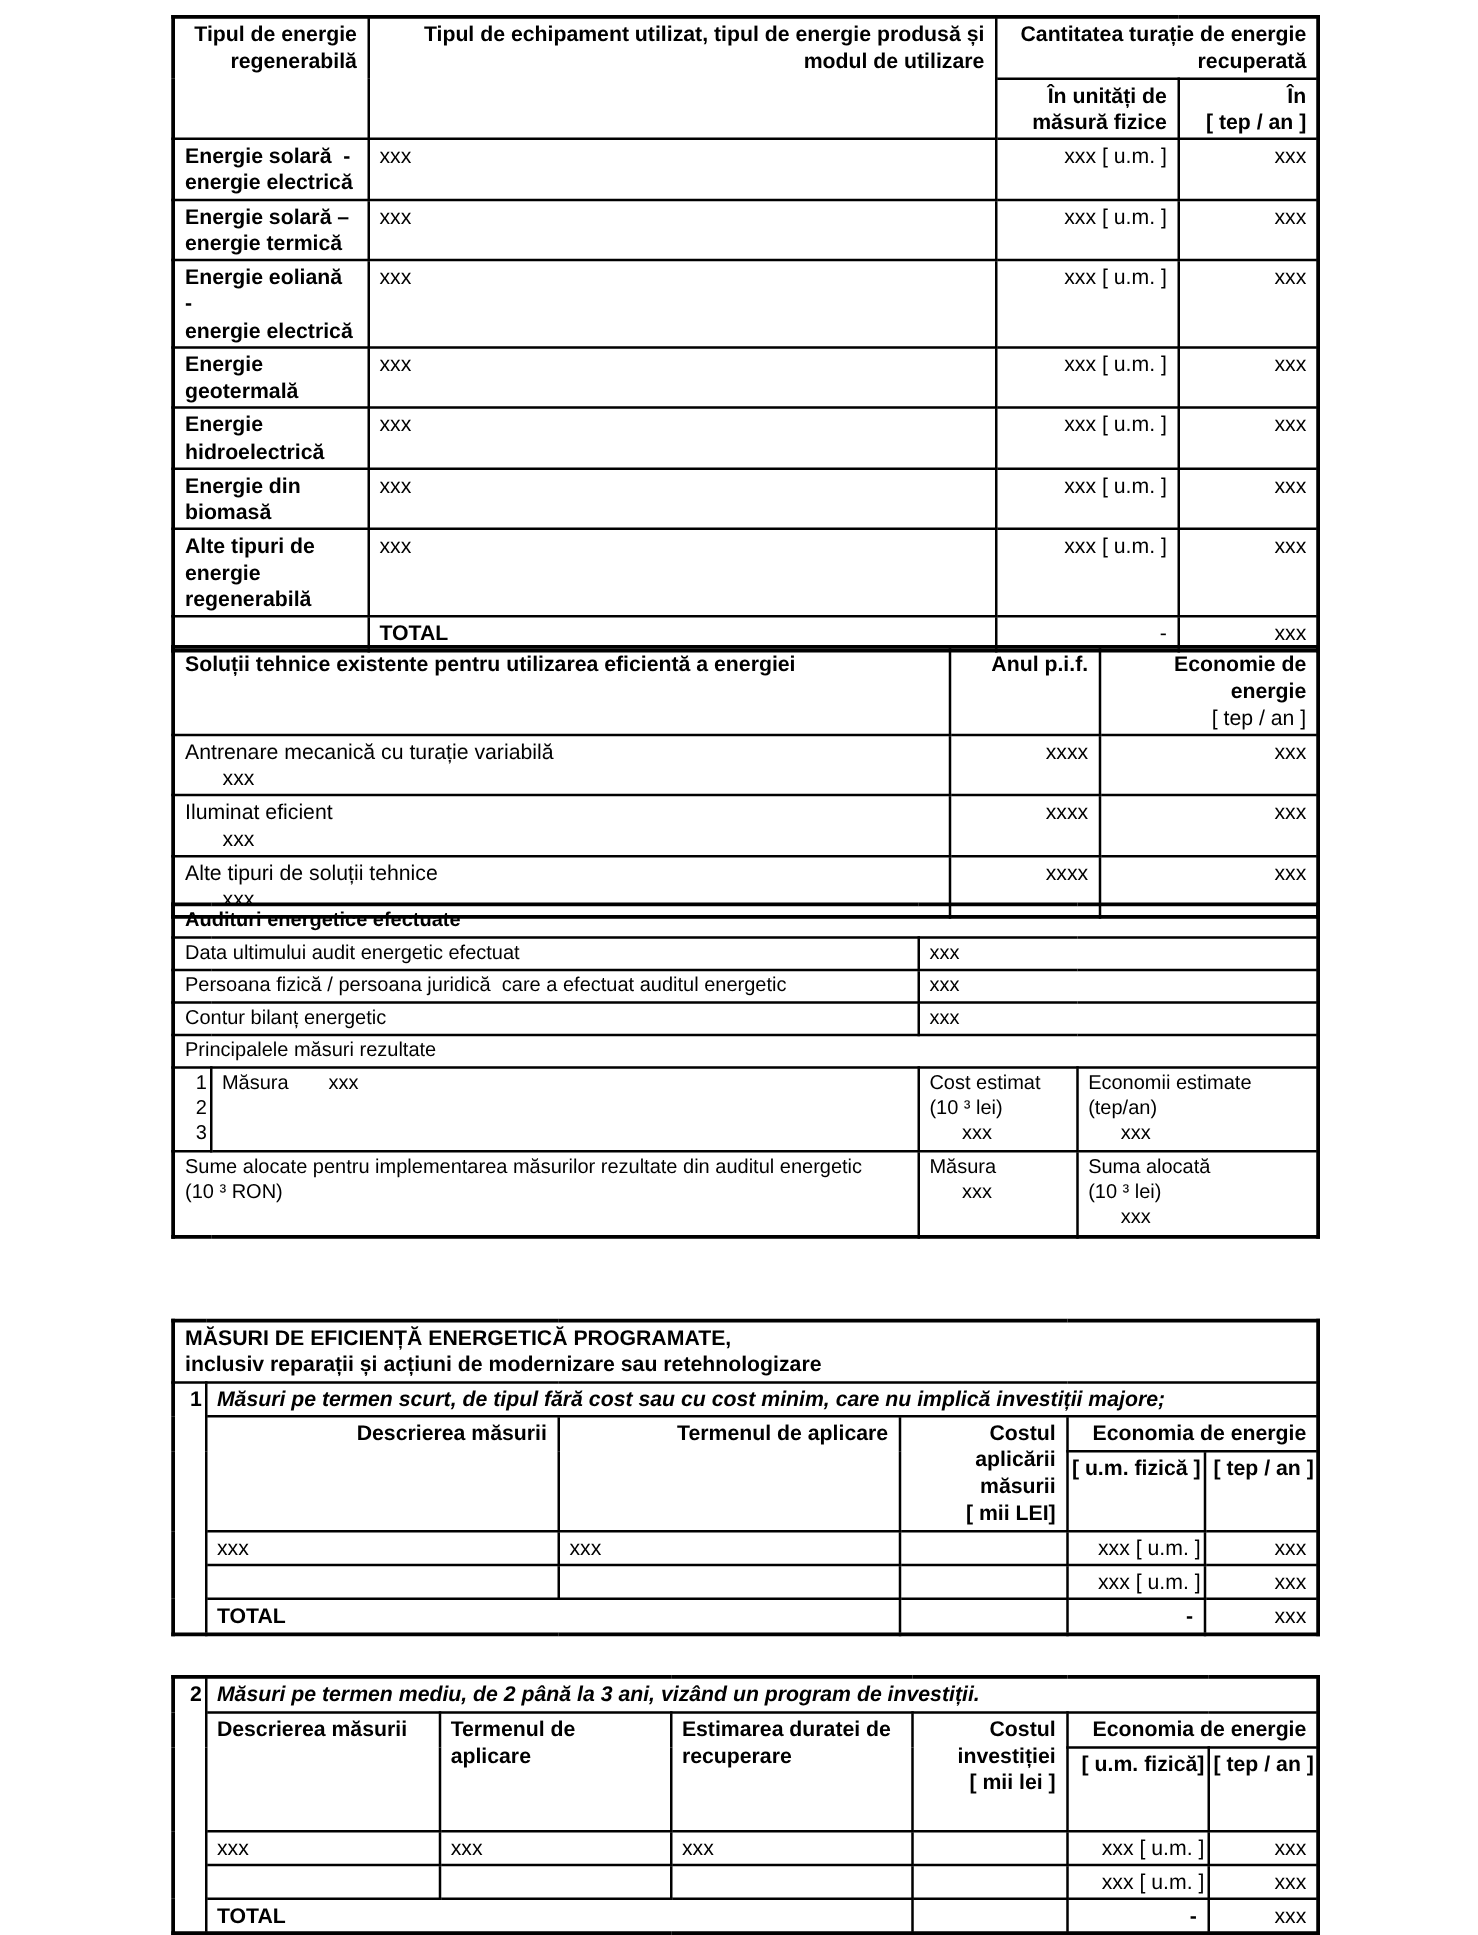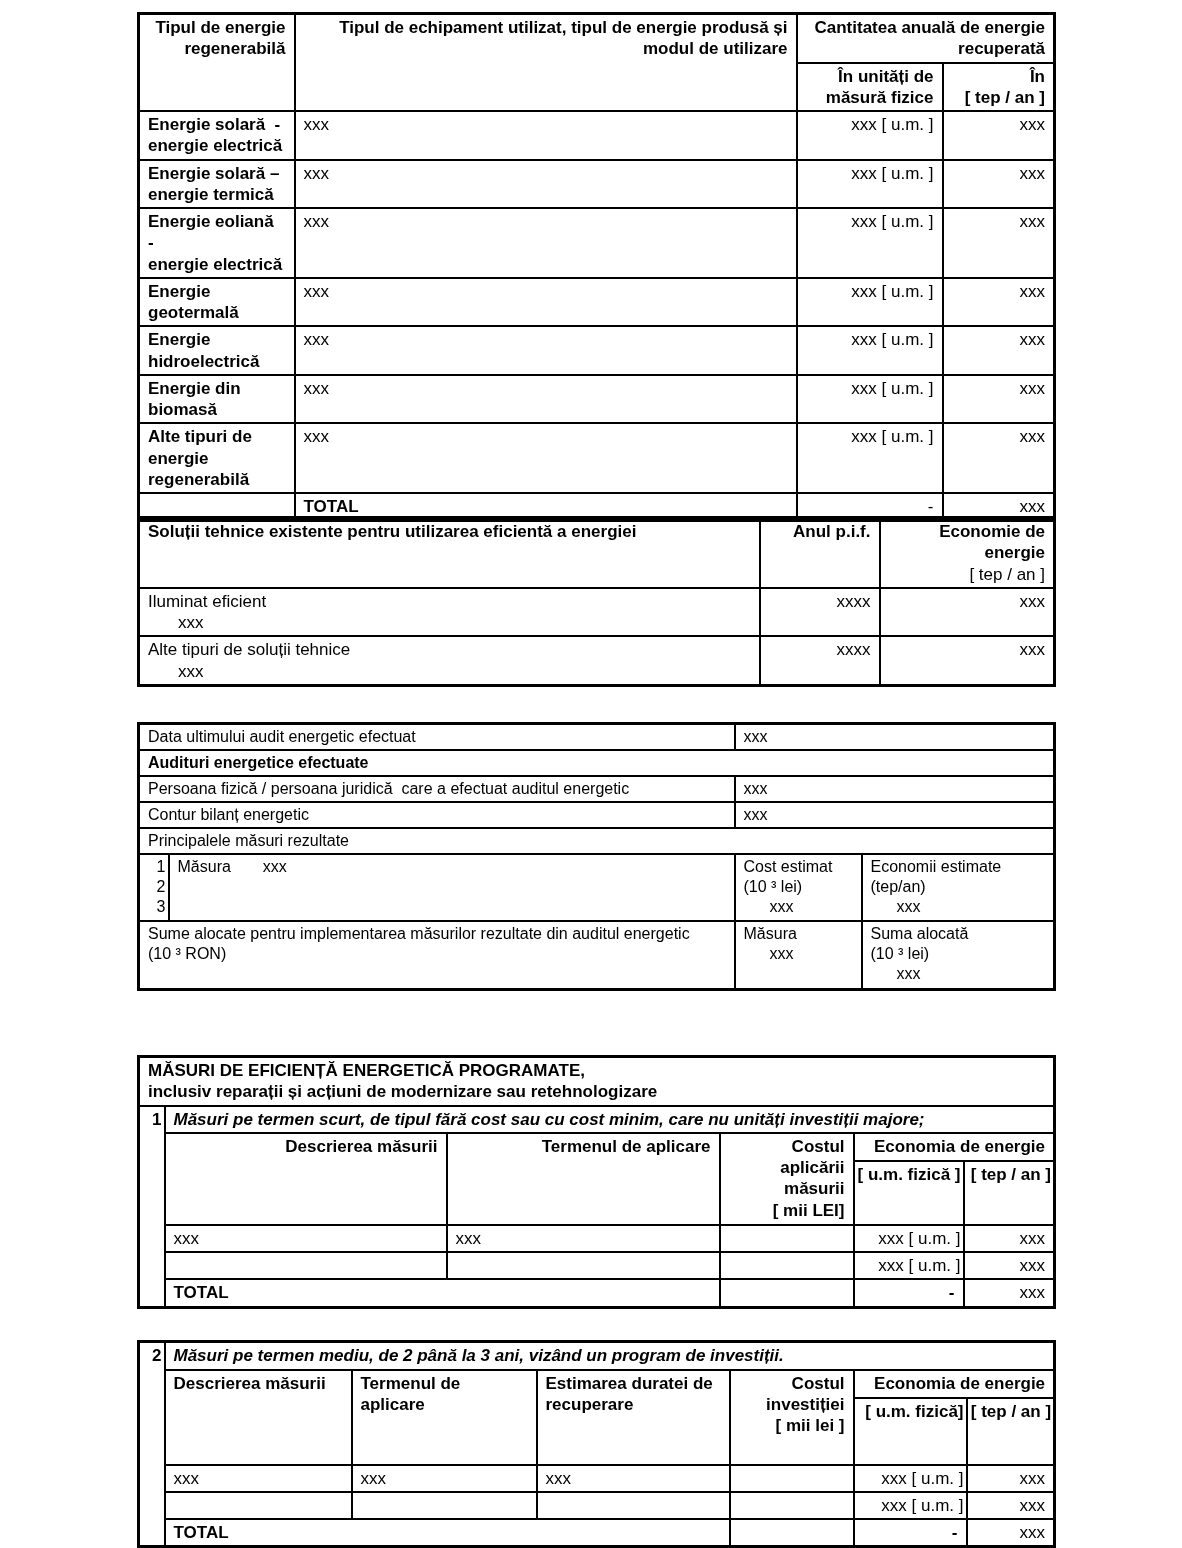--- a/index.html
+++ b/index.html
@@ -52,21 +52,21 @@
         <col style="width:502px">
         <col style="width:146px">
         <col style="width:112px">
       </colgroup>
     <tbody>
         <tr style="height:48px">
       <td rowspan="2" class="b vm c pl">Tipul de energie
 regenerabilă</td>
       <td rowspan="2" class="b vm c pl">Tipul de echipament utilizat, tipul de energie produsă și
 modul de utilizare</td>
-      <td colspan="2" class="b vm c pl">Cantitatea anuală de energie
+      <td colspan="2" class="b vm c pl">Cantitatea turație de energie
 recuperată</td>
     </tr>
     <tr style="height:45px">
       <td class="b vm c pl">În unități de
 măsură fizice</td>
       <td class="b vm c pl">În
 [ tep / an ]</td>
     </tr>
     <tr style="height:47px">
       <td class="b pw">Energie solară  -
@@ -137,20 +137,28 @@
         <tr style="height:48px">
       <td class="b vm">Soluții tehnice existente pentru utilizarea eficientă a energiei</td>
       <td class="b vm c">Anul p.i.f.</td>
       <td class="vm c">
         <div class="b">Economie de energie</div>
         <div>[ tep / an ]</div>
       </td>
     </tr>
     <tr style="height:48px">
       <td>
+        <div>Antrenare mecanică cu turație variabilă</div>
+        <div class="ind">xxx</div>
+      </td>
+      <td class="c vm">xxxx</td>
+      <td class="c vm">xxx</td>
+    </tr>
+    <tr style="height:48px">
+      <td>
         <div>Iluminat eficient</div>
         <div class="ind">xxx</div>
       </td>
       <td class="c vm">xxxx</td>
       <td class="c vm">xxx</td>
     </tr>
     <tr style="height:48px">
       <td>
         <div>Alte tipuri de soluții tehnice</div>
         <div class="ind">xxx</div>
@@ -162,26 +170,26 @@
     </table>
 
   <table class="tbl fs16" style="top:722px; width:916px;">
     <colgroup>
         <col style="width:30px">
         <col style="width:566px">
         <col style="width:127px">
         <col style="width:193px">
       </colgroup>
     <tbody>
-        <tr style="height:23px">
+        <tr style="height:24px">
+      <td colspan="4" class="b">Audituri energetice efectuate</td>
+    </tr>
+    <tr style="height:23px">
       <td colspan="2" class="pw">Data ultimului audit energetic efectuat</td>
       <td colspan="2" class="ind">xxx</td>
-    </tr>
-    <tr style="height:24px">
-      <td colspan="4" class="b">Audituri energetice efectuate</td>
     </tr>
     <tr style="height:23px">
       <td colspan="2" class="pw">Persoana fizică / persoana juridică  care a efectuat auditul energetic</td>
       <td colspan="2" class="ind">xxx</td>
     </tr>
     <tr style="height:23px">
       <td colspan="2" class="pw">Contur bilanț energetic</td>
       <td colspan="2" class="ind">xxx</td>
     </tr>
     <tr style="height:24px">
@@ -230,21 +238,21 @@
         <col style="width:110px">
         <col style="width:91px">
       </colgroup>
     <tbody>
         <tr style="height:48px">
       <td colspan="6" class="b pl">MĂSURI DE EFICIENȚĂ ENERGETICĂ PROGRAMATE,
 inclusiv reparații și acțiuni de modernizare sau retehnologizare</td>
     </tr>
     <tr style="height:27px">
       <td rowspan="6" class="b c" style="padding-left:2px;padding-right:2px;">1</td>
-      <td colspan="5" class="b i">Măsuri pe termen scurt, de tipul fără cost sau cu cost minim, care nu unități investiții majore;</td>
+      <td colspan="5" class="b i">Măsuri pe termen scurt, de tipul fără cost sau cu cost minim, care nu implică investiții majore;</td>
     </tr>
     <tr style="height:28px">
       <td rowspan="2" class="b c">Descrierea măsurii</td>
       <td rowspan="2" class="b c">Termenul de aplicare</td>
       <td rowspan="2" class="b c pl">Costul
 aplicării
 măsurii
 [ mii LEI]</td>
       <td colspan="2" class="b c">Economia de energie</td>
     </tr>

